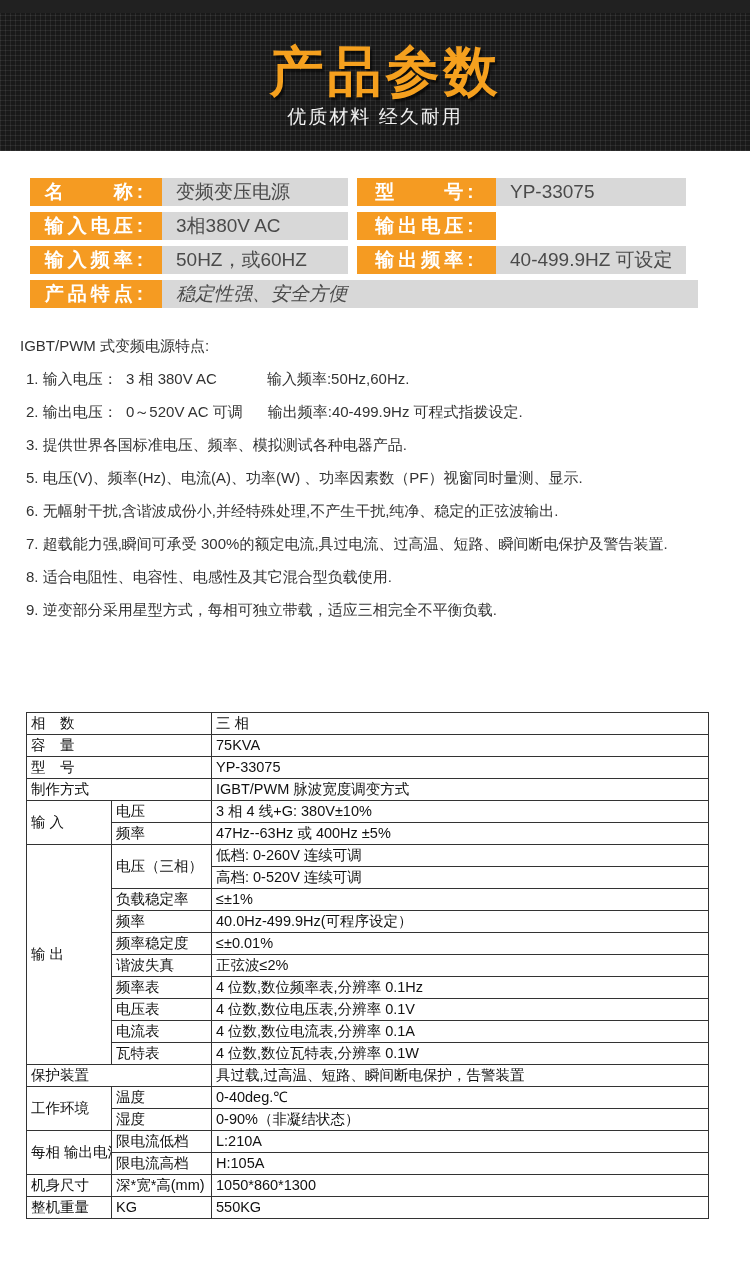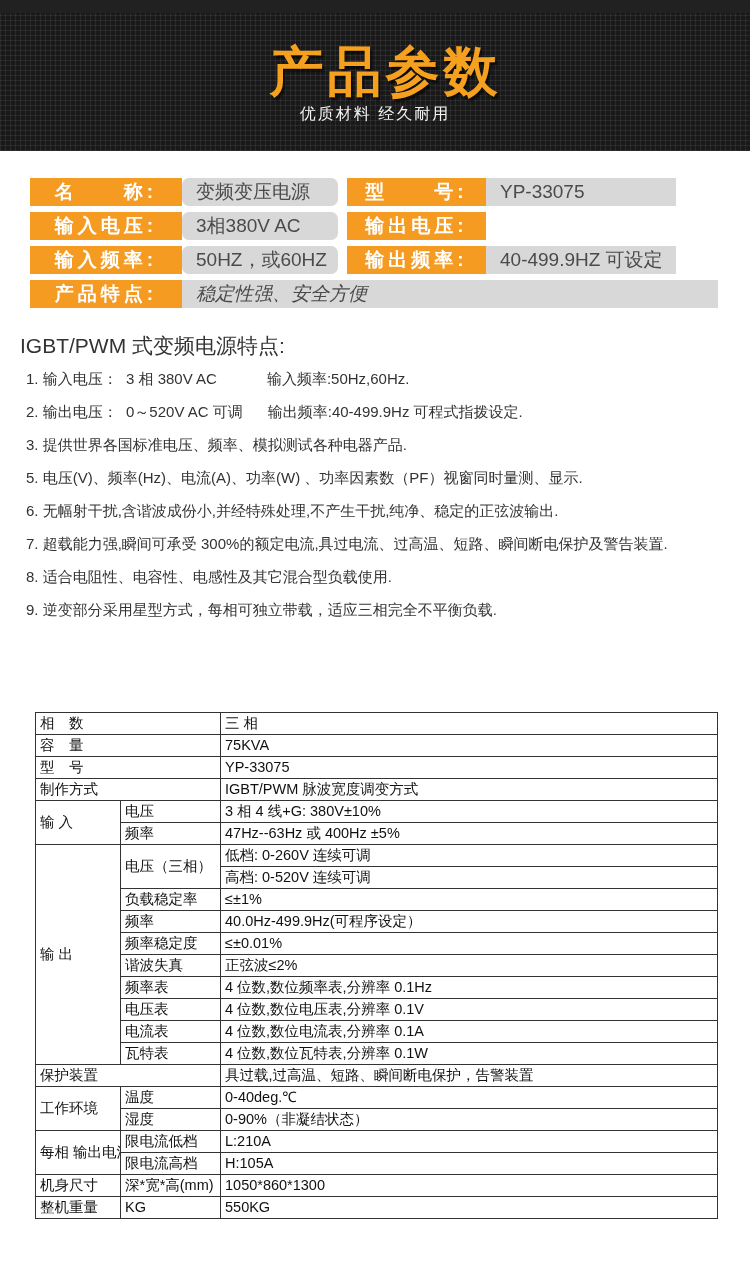--- a/index.html
+++ b/index.html
@@ -34,54 +34,54 @@
     position:absolute; top:36px; left:0; width:100%;
     text-align:center;
     font-size:54px; font-weight:bold;
     color:#F5A01E; letter-spacing:4px;
     text-shadow: 2px 3px 2px rgba(0,0,0,0.6);
     padding-left: 21px;
   }
   .header-subtitle {
     position:absolute; top:104px; left:0; width:100%;
     text-align:center;
-    font-size:16px; color:#F2F2F2; letter-spacing:2px;
+    font-size:19px; color:#F2F2F2; letter-spacing:2px;
   }
 
   
   .quick-specs { position:absolute; left:30px; top:178px; width:688px; }
   .qs-row { display:flex; height:28px; margin-bottom:6px; }
   .qs-label {
     background:#F59B22; color:#ffffff;
     font-weight:bold; font-size:19px; line-height:28px;
     text-align:center; letter-spacing:4px;
     flex: 0 0 auto;
   }
   .qs-value {
     background:#D8D8D8; color:#4A4A4A;
     font-size:19px; line-height:28px;
     padding-left:14px; flex:0 0 auto;
     white-space:nowrap; overflow:hidden;
   }
-  .w-l1 { width:152px; } .w-v1 { width:156px;border-radius:7px; }
+  .w-l1 { width:132px; } .w-v1 { width:186px; }
   .w-gap { width:9px; background:transparent; }
   .w-l2 { width:139px; } .w-v2 { width:190px; }
   .w-vfull { width:536px;font-style:italic; }
 
   
   .features { position:absolute; left:20px; top:336px; width:722px; color:#333333; }
-  .features-heading { font-size:21px; line-height:20px; margin-bottom:13px; }
+  .features-heading { font-size:15px; line-height:20px; margin-bottom:13px; }
   .features-list .feature-item {
     font-size:15px; line-height:20px; margin-bottom:13px;
     white-space:pre-wrap;
   }
   .features-list .feature-item:nth-child(-n+9) { padding-left:6px; }
 
   
-  .spec-table-wrap { position:absolute; left:35px; top:712px; }
+  .spec-table-wrap { position:absolute; left:26px; top:712px; }
   table.spec { border-collapse:collapse; table-layout:fixed; width:682px; }
   table.spec td {
     border:1.5px solid #333333;
     font-size:14.5px; color:#111111;
     height:22px; line-height:17px;
     padding:1px 4px; vertical-align:middle;
     overflow:hidden; white-space:nowrap;
   }
   td.c-label { padding-left:5px; }
   td.c-sub   { padding-left:5px; }

